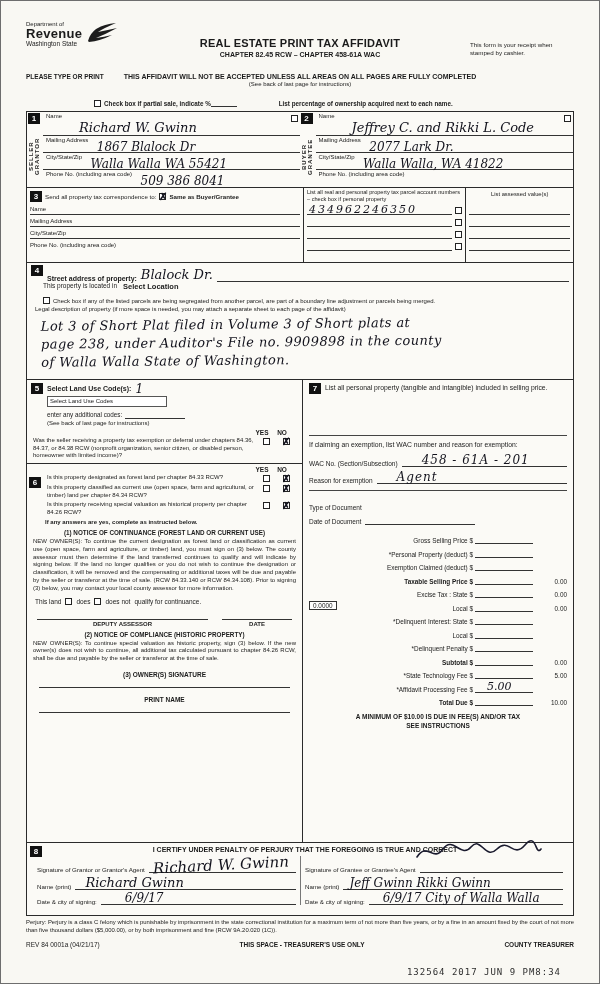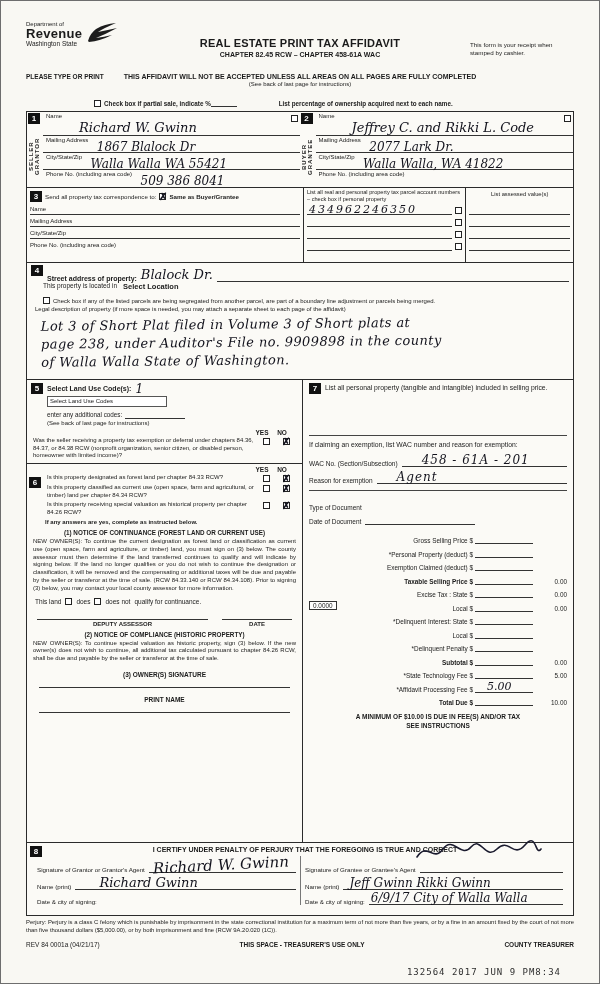--- a/index.html
+++ b/index.html
@@ -499,42 +499,45 @@
       <div class="s8col">
         <div class="srow">
           <span class="flab">Signature of Grantor or Grantor's Agent</span>
           <span class="uline">
               <span class="hw sig hw-on" style="position:absolute;left:4px;bottom:-2px">Richard W. Gwinn</span>
             </span>
         </div>
         <div class="srow">
           <span class="flab">Name (print)</span>
           <span class="uline">
-              <span class="hw hw13 hw-on" style="position:absolute;left:24px;bottom:-1px;white-space:nowrap">Richard  Gwinn</span>
+              <span class="hw hw13 hw-on" style="position:absolute;left:10px;bottom:-1px;white-space:nowrap">Richard  Gwinn</span>
             </span>
         </div>
         <div class="srow" style="height:15px">
           <span class="flab">Date &amp; city of signing:</span>
+          <span class="uline">
+              <span class="hw hw12 hw-on" style="position:absolute;left:24px;bottom:-1px;white-space:nowrap">6/9/17</span>
+            </span>
         </div>
       </div>
       <div class="s8col">
         <div class="srow">
           <span class="flab">Signature of Grantee or Grantee's Agent</span>
           <span class="uline"></span>
         </div>
         <div class="srow">
           <span class="flab">Name (print)</span>
           <span class="uline">
               <span class="hw hw12 hw-on" style="position:absolute;left:6px;bottom:-1px;white-space:nowrap">Jeff Gwinn   Rikki Gwinn</span>
             </span>
         </div>
         <div class="srow" style="height:15px">
           <span class="flab">Date &amp; city of signing:</span>
           <span class="uline">
-              <span class="hw hw12 hw-on" style="position:absolute;left:2px;bottom:-1px;white-space:nowrap">6/9/17   City of Walla Walla</span>
+              <span class="hw hw12 hw-on" style="position:absolute;left:14px;bottom:-1px;white-space:nowrap">6/9/17   City of Walla Walla</span>
             </span>
         </div>
       </div>
     </div>
   </div>
 
   <div class="perjury">Perjury: Perjury is a class C felony which is punishable by imprisonment in the state correctional institution for a maximum term of not more than five years, or by a fine in an amount fixed by the court of not more than five thousand dollars ($5,000.00), or by both imprisonment and fine (RCW 9A.20.020 (1C)).</div>
 
   <div class="footrow">
     <span>REV 84 0001a (04/21/17)</span>

